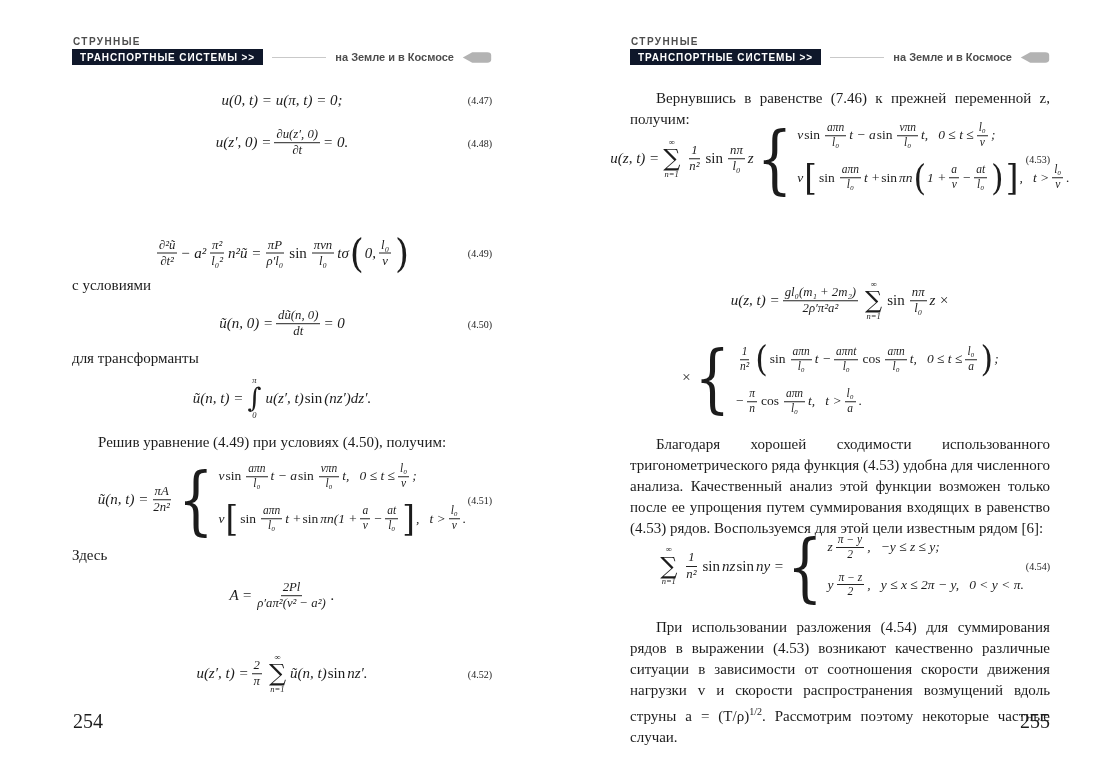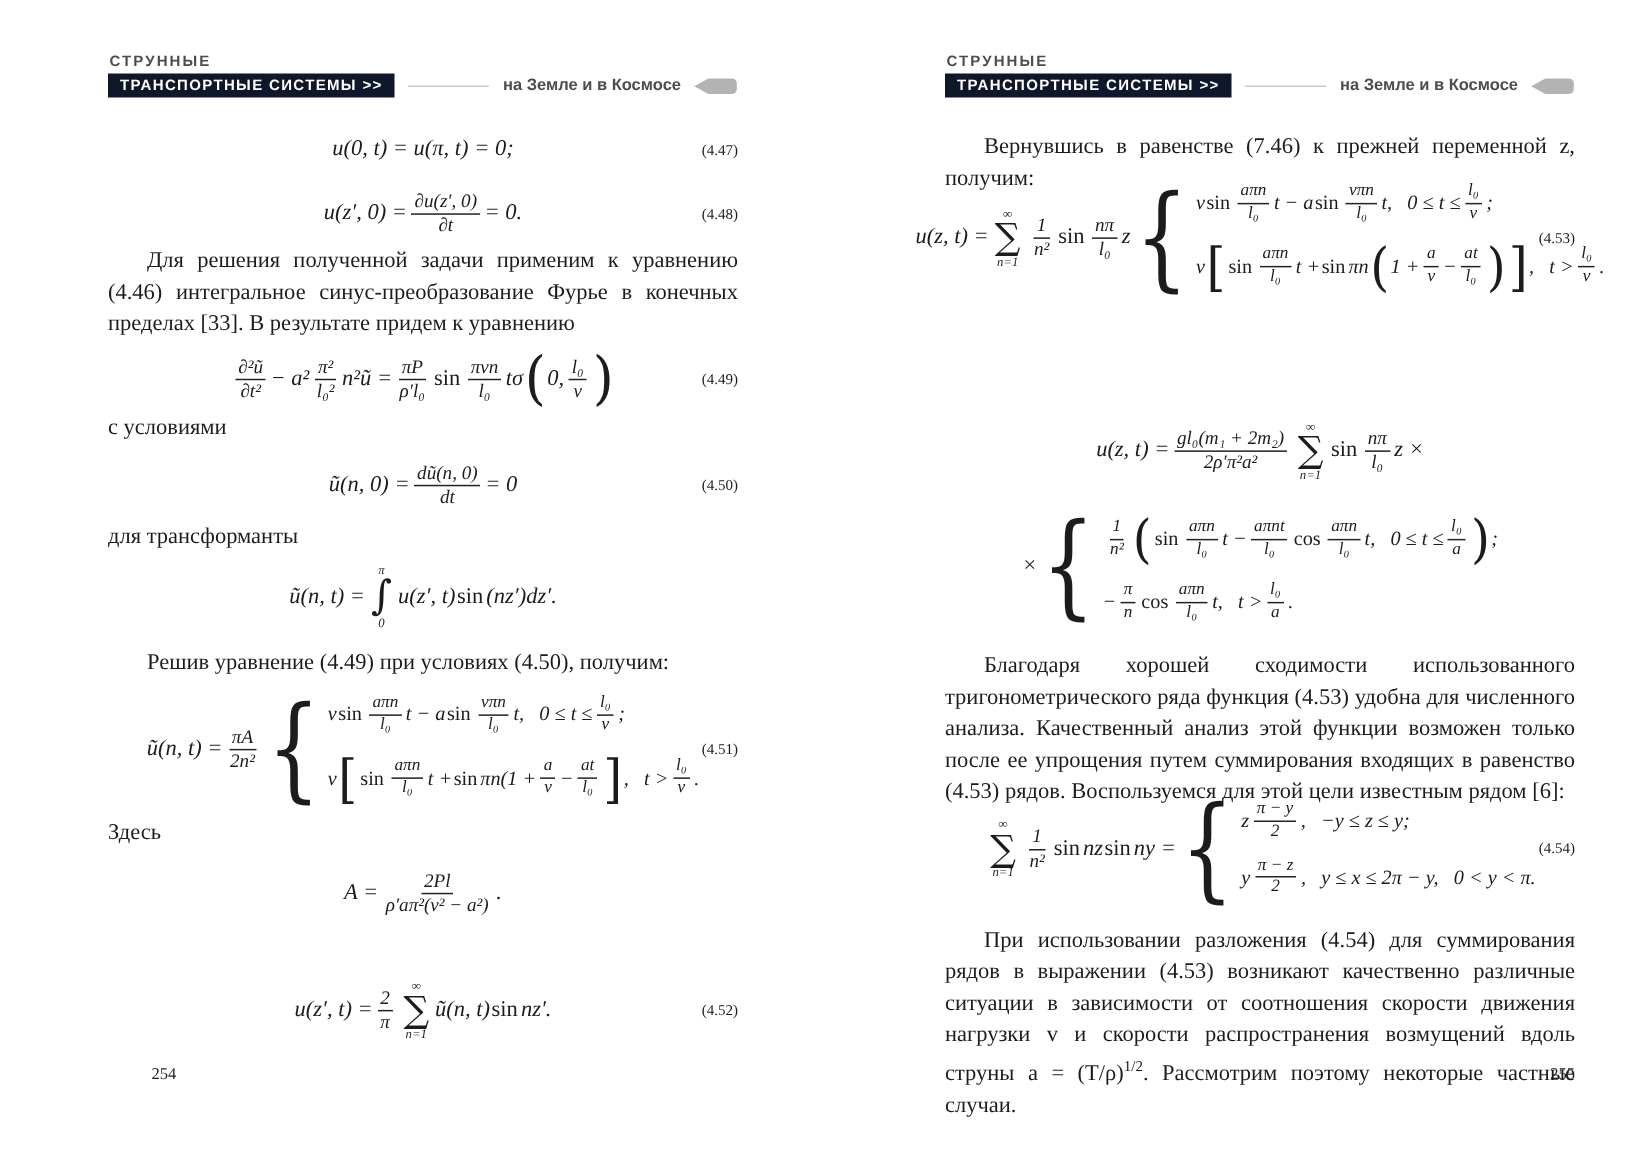--- a/index.html
+++ b/index.html
@@ -64,21 +64,21 @@
   .cb{
     display:inline-flex;align-items:center;font-family:"DejaVu Serif",serif;
     font-size:56px;font-weight:400;transform:scaleY(1.35);margin-right:5px;font-style:normal;
   }
   .rows{display:inline-flex;flex-direction:column;gap:9px;align-items:flex-start;}
   .crow{display:inline-flex;align-items:center;white-space:nowrap;font-size:0.9em;}
   .bg{
     display:inline-flex;align-items:center;font-size:2.4em;font-weight:300;
     transform:scaleY(1.08);margin:0 1px;font-style:normal;font-family:"DejaVu Serif",serif;
   }
-  .pnum{position:absolute;top:710px;font-size:11px;margin-left:28px;}
+  .pnum{position:absolute;top:710px;font-size:20px;}
   #pageL .pnum{left:1px;}
   #pageR .pnum{right:0;}
 </style>
 </head>
 <body>
 
 <div class="page" id="pageL">
   <div class="htop">СТРУННЫЕ</div>
   <div class="hrow">
     <span class="banner">ТРАНСПОРТНЫЕ СИСТЕМЫ  &gt;&gt;</span>
@@ -100,21 +100,20 @@
         <span class="mi">u(z′, 0) = </span>
         <span class="fr">
           <span class="fn"><span class="mi">∂u(z′, 0)</span></span>
           <span class="fd"><span class="mi">∂t</span></span>
         </span>
         <span class="mi"> = 0.</span>
       </span>
       <span class="enum">(4.48)</span>
     </div>
 
-  <p class="para" style="top:164px">Для решения полученной задачи применим к уравнению (4.46) интегральное синус-преобразование Фурье в конечных пределах [33]. В результате придем к уравнению</p>
 
   <div class="eq" style="top:253px">
       <span class="ebody">
         <span class="fr">
           <span class="fn"><span class="mi">∂²ũ</span></span>
           <span class="fd"><span class="mi">∂t²</span></span>
         </span>
         <span class="mi"> − a²</span>
         <span class="fr">
           <span class="fn"><span class="mi">π²</span></span>

